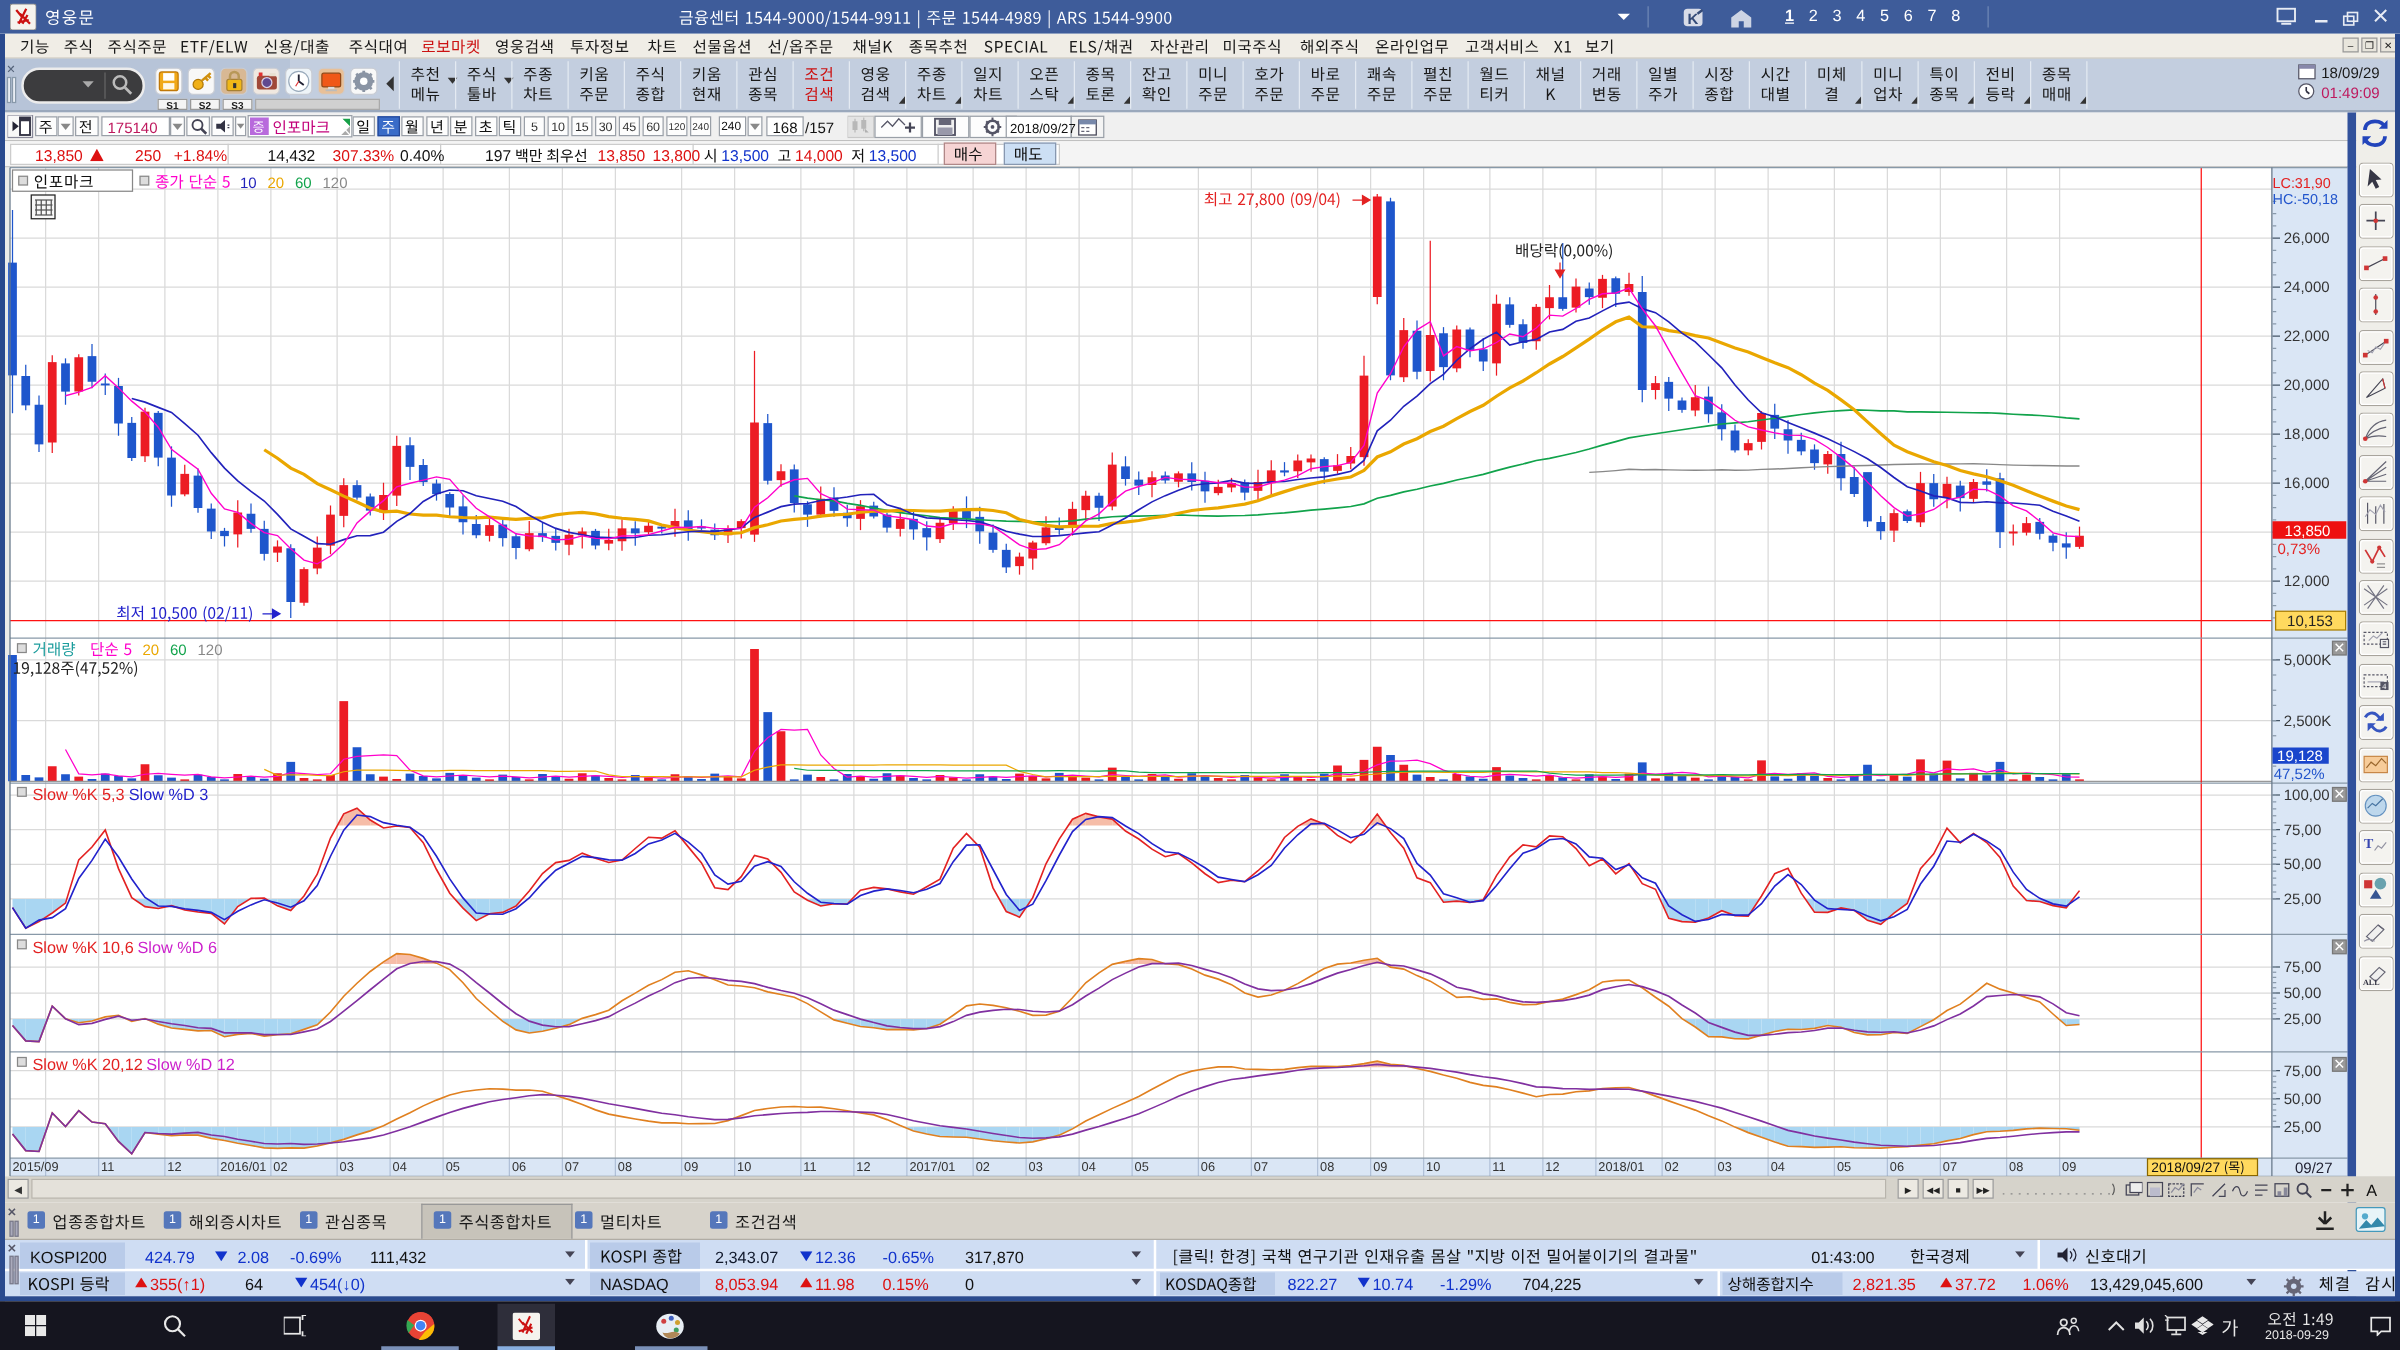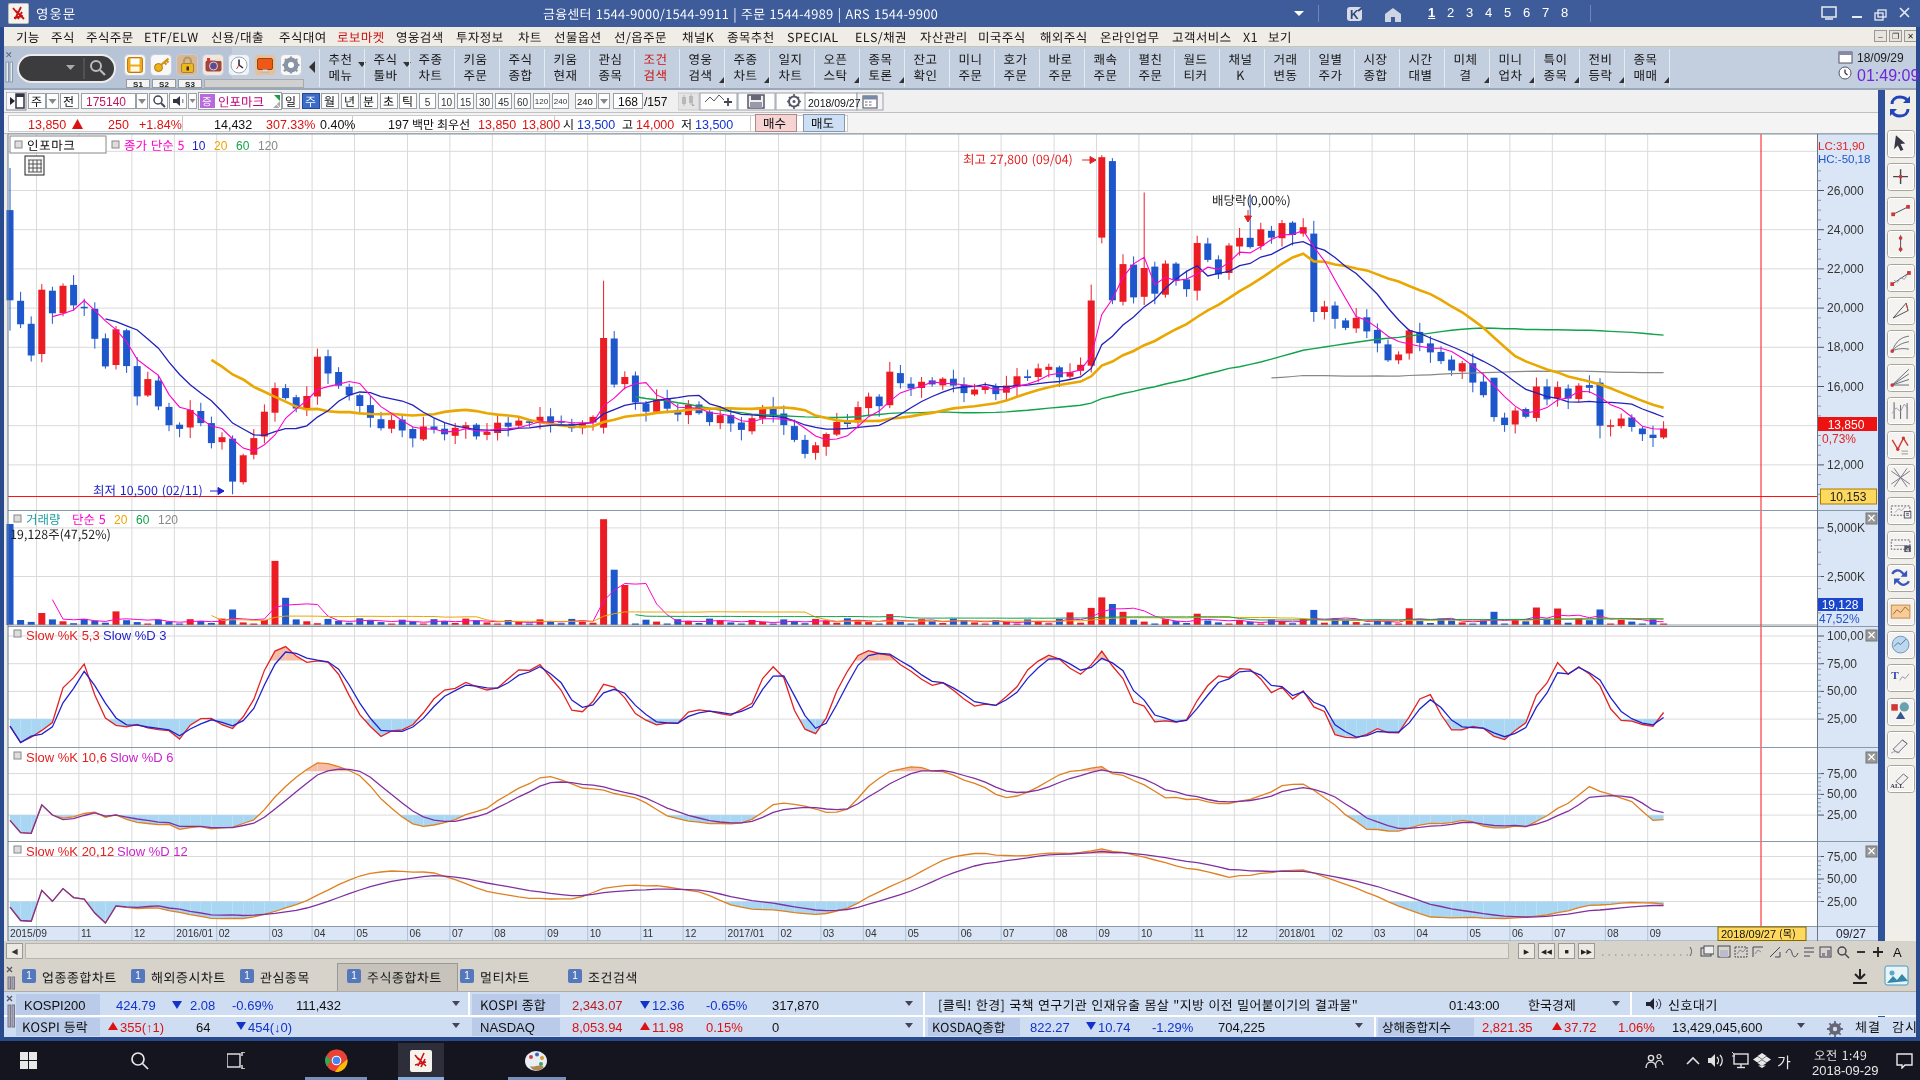--- a/index.html
+++ b/index.html
@@ -179,21 +179,21 @@
 <div style="position:absolute;left:1669.0px;top:49px;width:1px;height:38px;background:#e4eaf2"></div>
 <svg style="position:absolute;left:1838px;top:50px" width="15" height="14">
     <rect x="1" y="2" width="13" height="11" fill="#fff" stroke="#556"></rect>
     <rect x="1" y="2" width="13" height="3" fill="#88a"></rect>
   </svg>
 <div style="position:absolute;left:1857px;top:52px;font-family:'Liberation Sans',sans-serif;font-size:12px;color:#1a1a1a;line-height:1;">18/09/29</div>
 <svg style="position:absolute;left:1838px;top:66px" width="15" height="14">
     <circle cx="7" cy="7" r="6" fill="#fff" stroke="#556"></circle>
     <path d="M7 7V3.5M7 7l2.5 2" stroke="#334" stroke-width="1.3" fill="none"></path>
   </svg>
-<div style="position:absolute;left:1857px;top:68px;font-family:'Liberation Sans',sans-serif;font-size:16px;color:#6d28d9;line-height:1;">01:49:09</div>
+<div style="position:absolute;left:1857px;top:68px;font-family:'Liberation Sans',sans-serif;font-size:12px;color:#be185d;line-height:1;">01:49:09</div>
 <div style="position:absolute;left:4px;top:90px;width:1912px;height:23px;background:#f0f0f0;border-bottom:1px solid #c0c0c0"></div>
 <svg style="position:absolute;left:6px;top:92px" width="22px" height="19">
     <rect x="0" y="0" width="20" height="18" fill="#f8f8f8" stroke="#889"></rect>
     <path d="M4 5l5 4-5 4z" fill="#223"></path>
     <rect x="10" y="2" width="8" height="14" fill="#fff" stroke="#334" stroke-width="1.5"></rect>
     <rect x="10" y="2" width="8" height="3" fill="#334"></rect>
   </svg>
 <div style="position:absolute;left:28px;top:93px;width:18px;height:16px;background:#fdfdfd;border:1px solid #9aa0a8;"></div>
 <div style="position:absolute;left:46px;top:93px;width:13px;height:16px;background:#fdfdfd;border:1px solid #9aa0a8;"><svg width="11" height="14">
       <path d="M1.5 5h8L5.5 10z" fill="#888"></path>
@@ -1589,21 +1589,21 @@
     <path d="M5 8L0 0h10z" fill="#1133cc"></path>
   </svg>
 <div style="position:absolute;left:190px;top:999px;font-family:'Liberation Sans',sans-serif;font-size:13px;color:#1133cc;line-height:1;">2.08</div>
 <div style="position:absolute;left:232px;top:999px;font-family:'Liberation Sans',sans-serif;font-size:13px;color:#1133cc;line-height:1;">-0.69%</div>
 <div style="position:absolute;left:296px;top:999px;font-family:'Liberation Sans',sans-serif;font-size:13px;color:#111;line-height:1;">111,432</div>
 <svg style="position:absolute;left:452px;top:1001px" width="9" height="6">
     <path d="M0 0h8L4 5z" fill="#445"></path>
   </svg>
 <div style="position:absolute;left:468px;top:992px;width:2px;height:24px;background:#fff"></div>
 <div style="position:absolute;left:472px;top:994px;width:88px;height:21px;background:#b9cbe9"></div>
-<div style="position:absolute;left:572px;top:999px;font-family:'Liberation Sans',sans-serif;font-size:13px;color:#b91c1c;line-height:1;">2,343.07</div>
+<div style="position:absolute;left:572px;top:999px;font-family:'Liberation Sans',sans-serif;font-size:13px;color:#0f172a;line-height:1;">2,343.07</div>
 <svg style="position:absolute;left:640px;top:1001px" width="10" height="8">
     <path d="M5 8L0 0h10z" fill="#1133cc"></path>
   </svg>
 <div style="position:absolute;left:652px;top:999px;font-family:'Liberation Sans',sans-serif;font-size:13px;color:#1133cc;line-height:1;text-align:center;">12.36</div>
 <div style="position:absolute;left:706px;top:999px;font-family:'Liberation Sans',sans-serif;font-size:13px;color:#1133cc;line-height:1;">-0.65%</div>
 <div style="position:absolute;left:772px;top:999px;font-family:'Liberation Sans',sans-serif;font-size:13px;color:#111;line-height:1;">317,870</div>
 <svg style="position:absolute;left:905px;top:1001px" width="9" height="6">
     <path d="M0 0h8L4 5z" fill="#445"></path>
   </svg>
 <div style="position:absolute;left:923px;top:992px;width:2px;height:24px;background:#fff"></div>
@@ -1725,21 +1725,21 @@
   </svg>
 <svg style="position:absolute;left:1731px;top:1052px" width="20" height="17">
     <rect x="3" y="2" width="14" height="10" fill="none" stroke="#e0e0e0" stroke-width="1.4"></rect>
     <line x1="10" y1="12" x2="10" y2="15" stroke="#e0e0e0" stroke-width="1.4"></line>
     <line x1="6" y1="15.5" x2="14" y2="15.5" stroke="#e0e0e0" stroke-width="1.4"></line>
     <path d="M3 2l-2-2M4 4L1 4" stroke="#e0e0e0"></path>
   </svg>
 <svg style="position:absolute;left:1753px;top:1052px" width="18" height="17">
     <path d="M9 1l4.5 3L9 7 4.5 4zM4.5 4.5L9 7.5l-4.5 3L0 7.5zM13.5 4.5L18 7.5l-4.5 3L9 7.5zM9 8l4.5 3L9 14l-4.5-3zM5 13.5l4 2.5 4-2.5" fill="#e8e8e8"></path>
   </svg>
-<div style="position:absolute;left:1812px;top:1064px;font-family:'Liberation Sans',sans-serif;font-size:13px;color:#e8e8e8;line-height:1;">2018-09-29</div>
+<div style="position:absolute;left:1812px;top:1064px;font-family:'Liberation Sans',sans-serif;font-size:10px;color:#e8e8e8;line-height:1;">2018-09-29</div>
 <svg style="position:absolute;left:1896px;top:1053px" width="18" height="16">
     <path d="M1 1h15v11h-7l-3 3v-3H1z" fill="none" stroke="#e8e8e8" stroke-width="1.4"></path>
   </svg>
 <svg style="position:absolute;left:0;top:0;pointer-events:none" width="1920" height="1080" viewBox="0 0 1920 1080">
     <defs>
       <path id="k0" d="M297 702C385 702 450 643 450 558C450 474 385 414 297 414C208 414 143 474 143 558C143 643 208 702 297 702ZM496 270C310 270 195 206 195 97C195 -12 310 -76 496 -76C682 -76 797 -12 797 97C797 206 682 270 496 270ZM496 205C633 205 716 165 716 97C716 30 633 -10 496 -10C360 -10 276 30 276 97C276 165 360 205 496 205ZM517 629H711V488H518C525 510 529 533 529 558C529 583 525 607 517 629ZM711 827V696H479C437 744 373 773 297 773C163 773 64 684 64 558C64 432 163 343 297 343C373 343 437 372 479 420H711V292H794V827Z"></path>
       <path id="k1" d="M458 182C599 182 684 146 684 85C684 23 599 -12 458 -12C316 -12 232 23 232 85C232 146 316 182 458 182ZM458 809C263 809 140 745 140 637C140 530 263 467 458 467C654 467 776 530 776 637C776 745 654 809 458 809ZM458 743C601 743 691 704 691 637C691 571 601 533 458 533C315 533 225 571 225 637C225 704 315 743 458 743ZM50 398V330H416V245C247 237 148 181 148 85C148 -18 264 -76 458 -76C651 -76 767 -18 767 85C767 181 667 237 499 245V330H867V398Z"></path>
       <path id="k2" d="M155 784V467H762V784ZM681 718V533H236V718ZM49 365V297H424V114H506V297H869V365ZM153 201V-58H778V10H236V201Z"></path>
       <path id="k3" d="M151 255V-66H767V255ZM685 189V2H232V189ZM50 446V378H870V446H739C764 559 764 641 764 712V779H154V711H682C682 640 682 559 656 446Z"></path>
       <path id="k4" d="M458 180C599 180 684 145 684 84C684 22 599 -12 458 -12C316 -12 232 22 232 84C232 145 316 180 458 180ZM458 809C262 809 140 746 140 639C140 533 262 471 458 471C654 471 776 533 776 639C776 746 654 809 458 809ZM458 743C601 743 691 705 691 639C691 574 601 536 458 536C315 536 225 574 225 639C225 705 315 743 458 743ZM50 404V336H255V214C186 187 148 143 148 84C148 -19 264 -77 458 -77C651 -77 767 -19 767 84C767 142 730 185 664 212V336H867V404ZM458 244C414 244 374 241 338 235V336H581V235C545 241 503 244 458 244Z"></path>

